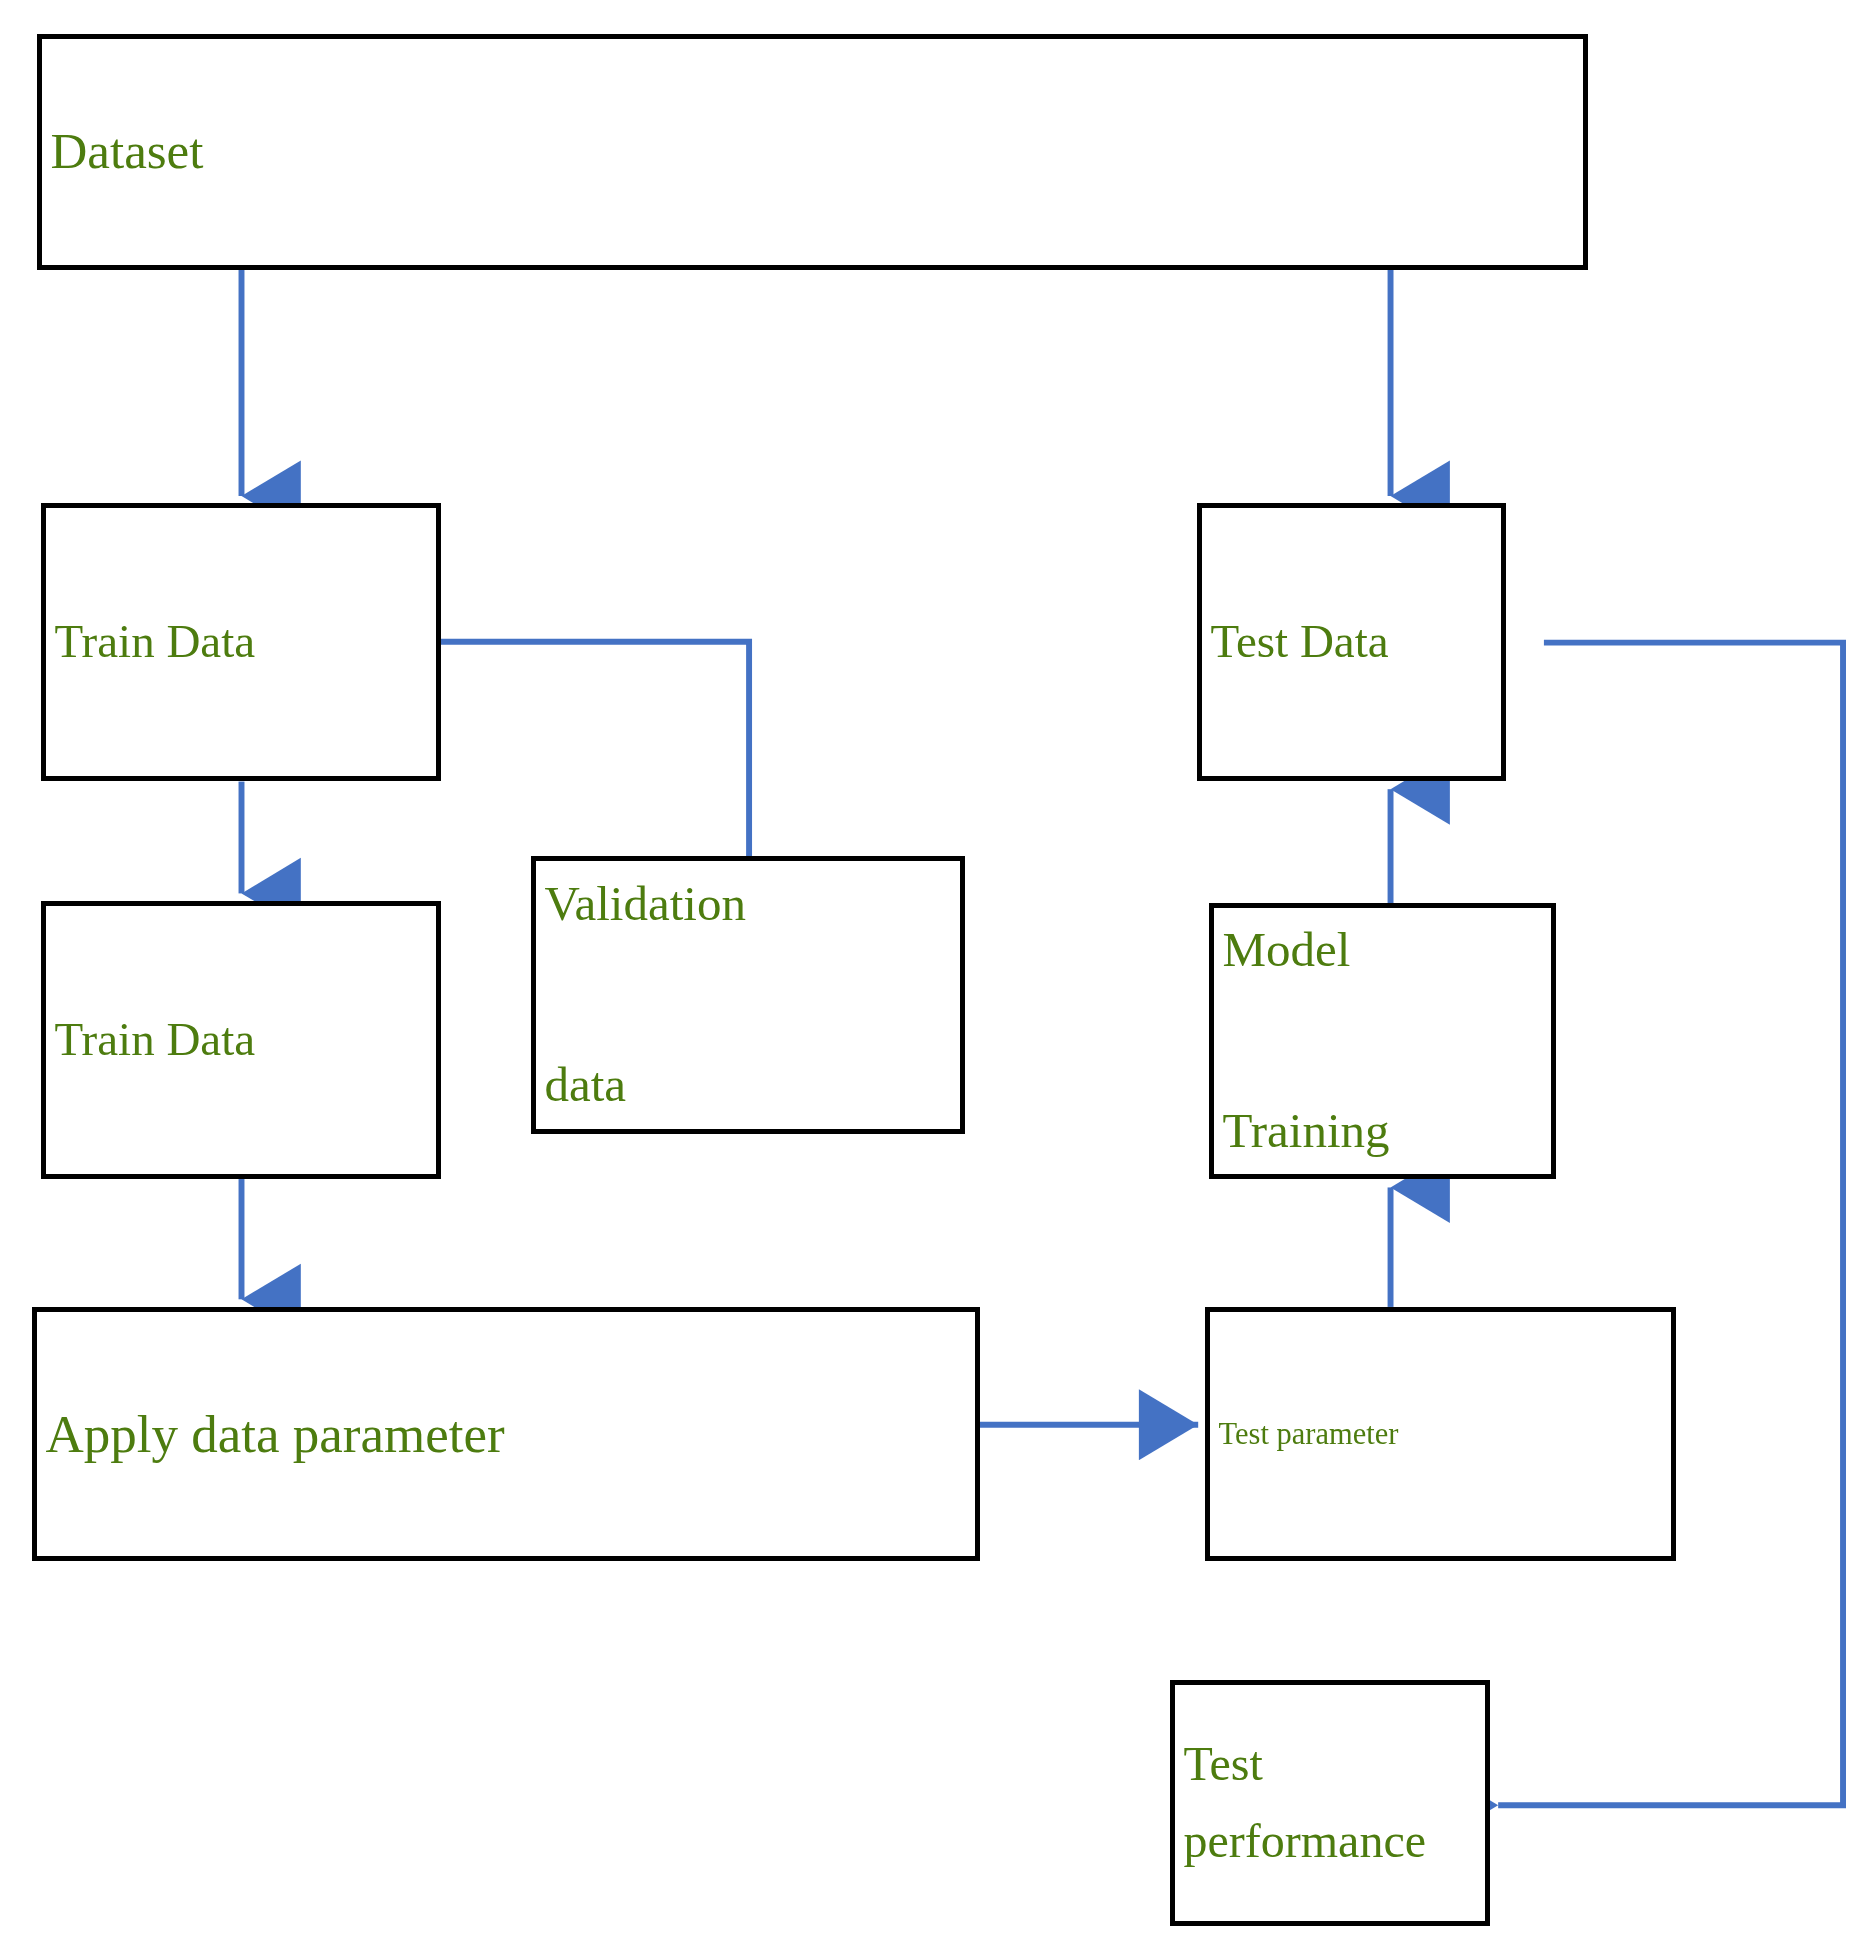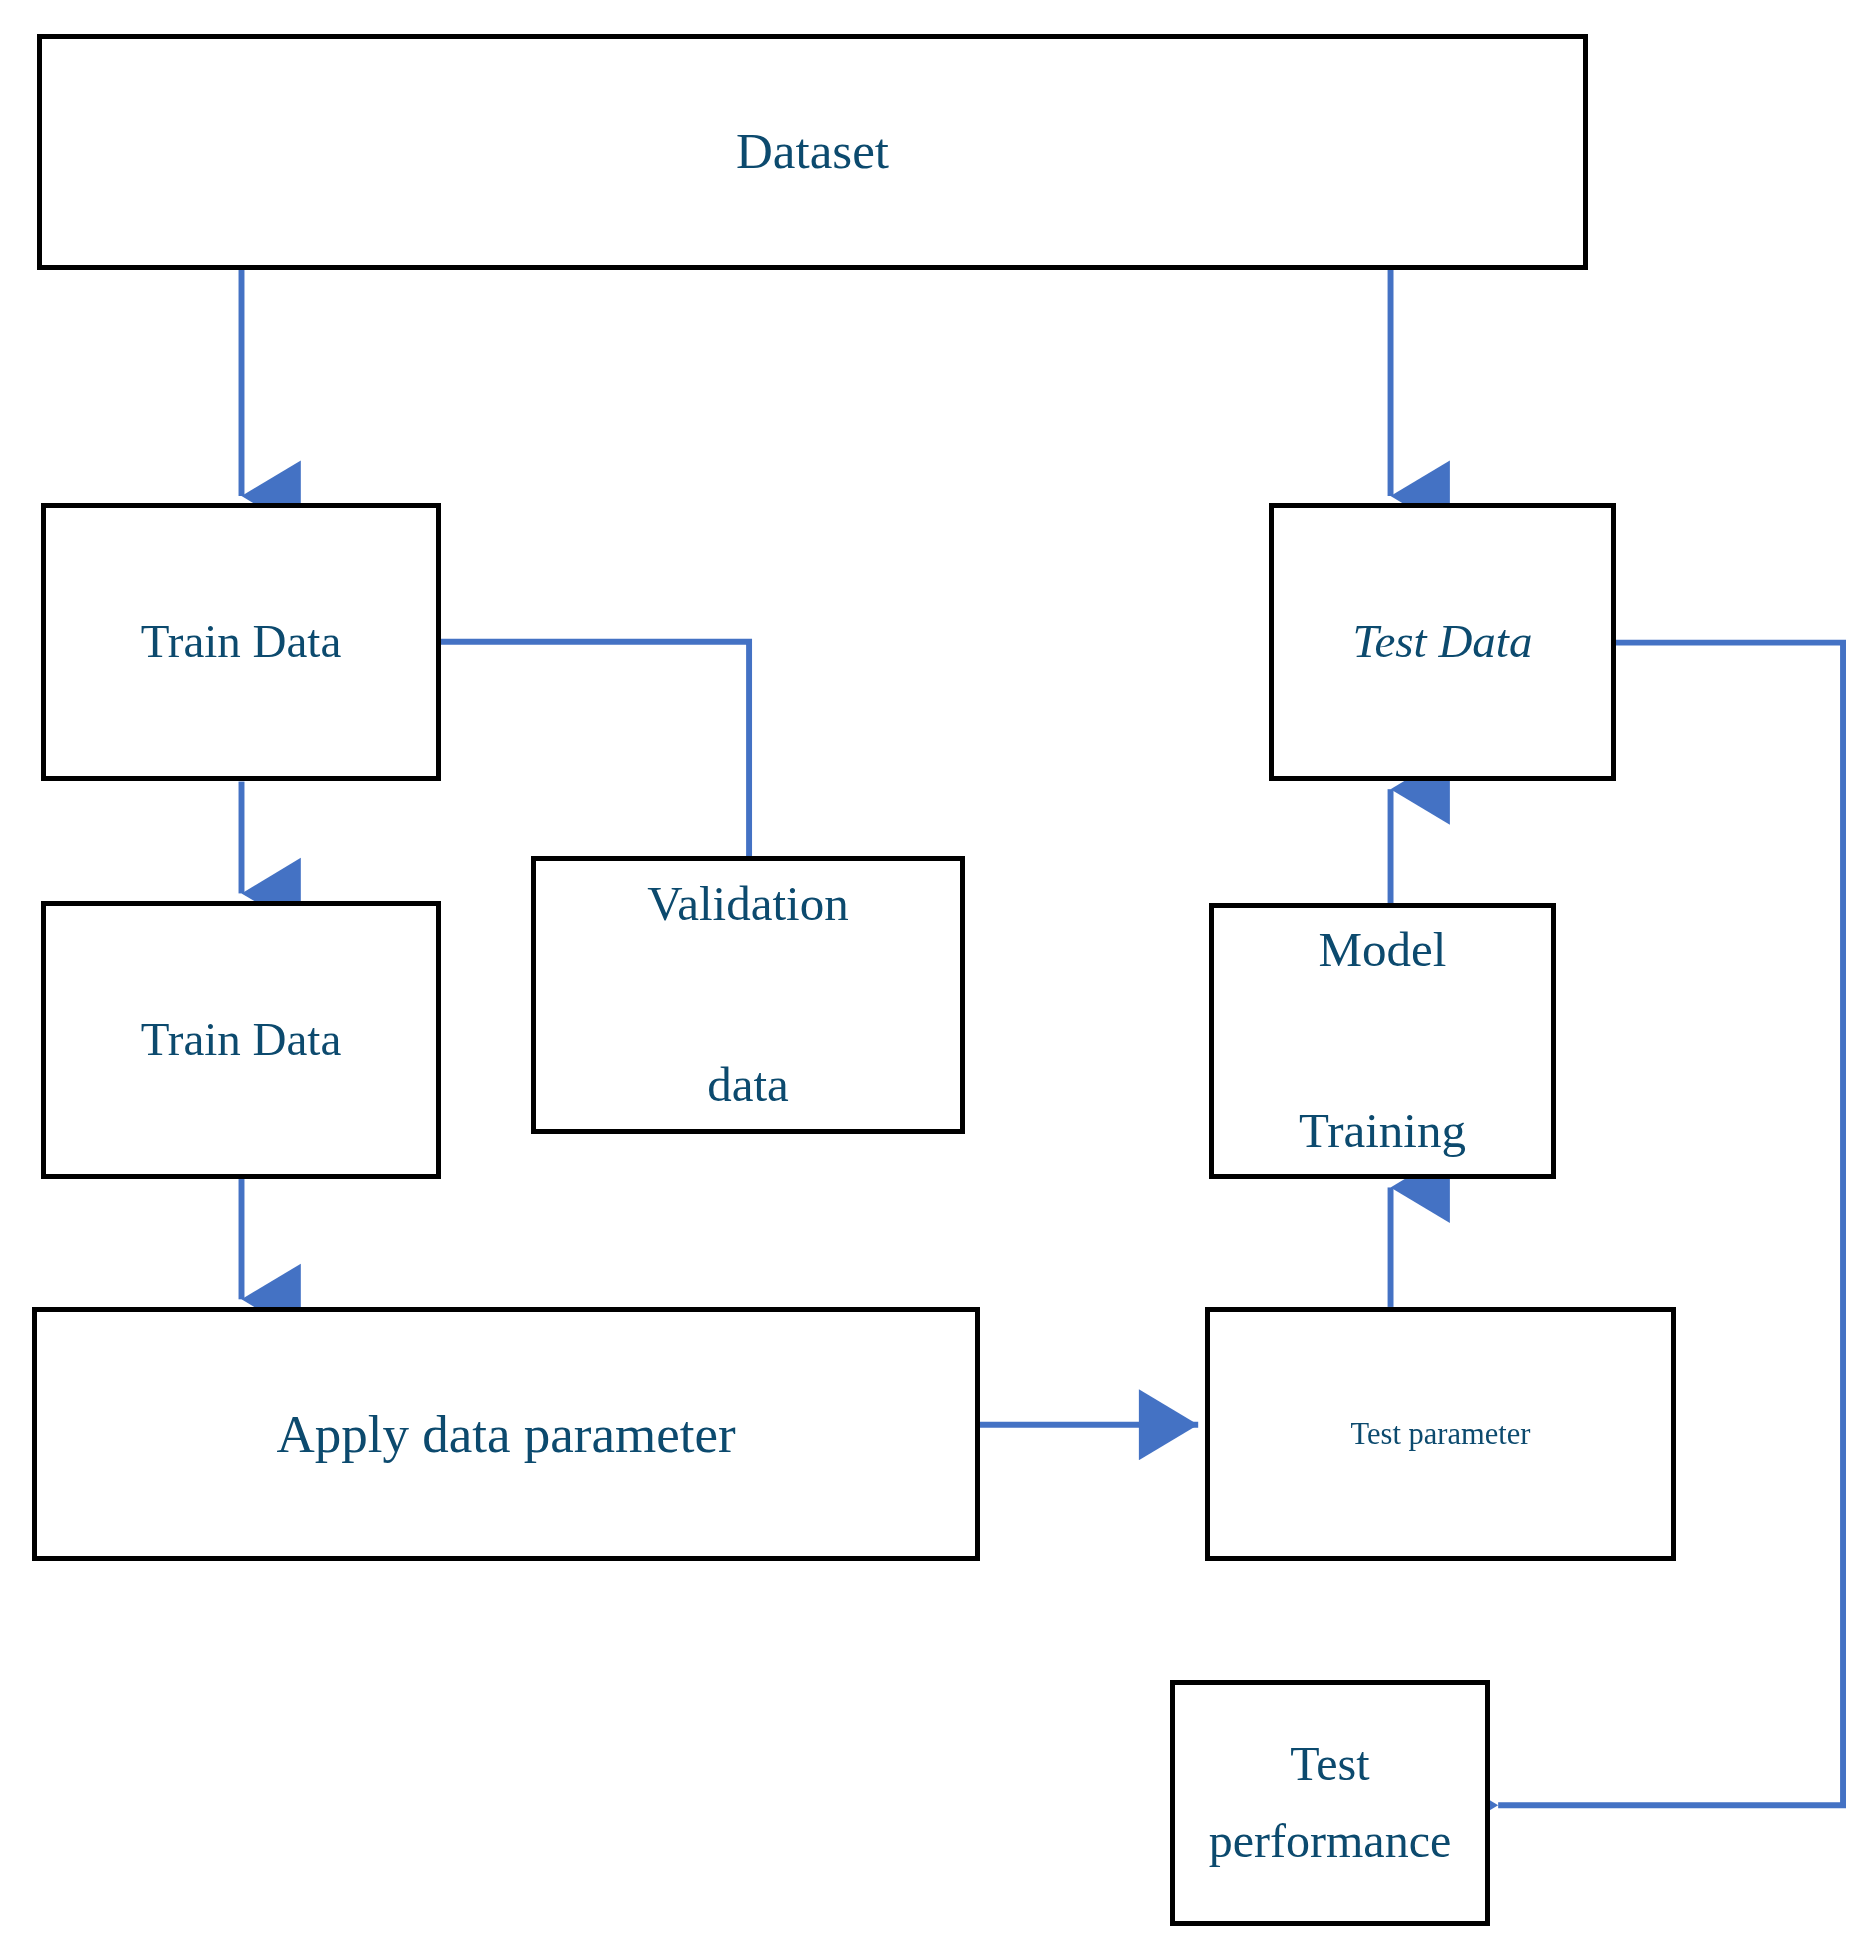--- a/index.html
+++ b/index.html
@@ -17,22 +17,22 @@
     font-family: "Liberation Serif", "DejaVu Serif", serif;
   }
   .node {
     position: absolute;
     box-sizing: border-box;
     border: 5.1px solid #000000;
     background: #ffffff;
     display: flex;
     align-items: center;
     justify-content: center;
-    text-align: center;
-    color: #0c4a6e;
+    text-align: left;
+    color: #4d7c0f;
     line-height: 1.6;
     z-index: 3;
     padding: 0 8.5px;
   }
   .node .label {
     display: block;
     width: 100%;
   }
   #svg-edges {
     position: absolute;
@@ -42,21 +42,21 @@
     height: 1958px;
     z-index: 1;
     pointer-events: none;
   }
   
   .n-dataset      { left: 37px;   top: 34px;   width: 1551px; height: 236px;  font-size: 51px; }
   .n-train1       { left: 41px;   top: 503px;  width: 400px;  height: 278px;  font-size: 47px; }
   .n-train2       { left: 41px;   top: 901px; width: 400px;  height: 278px;  font-size: 47px; }
   .n-validation   { left: 531px;  top: 856px; width: 434px;  height: 278px;  font-size: 49px; }
   .n-apply        { left: 32px;   top: 1307px; width: 948px; height: 254px;  font-size: 53px; }
-  .n-testdata     { left: 1269px; top: 503px;  width: 347px;  height: 278px;  font-size: 47px; font-style: italic; }
+  .n-testdata     { left: 1197px; top: 503px;  width: 309px;  height: 278px;  font-size: 47px; }
   .n-modeltrain   { left: 1209px; top: 903px; width: 347px;  height: 276px;  font-size: 49px; }
   .n-hyper        { left: 1205px; top: 1307px; width: 471px;  height: 254px;  font-size: 30.5px; }
   .n-testperf     { left: 1170px; top: 1680px; width: 320px;  height: 246px;  font-size: 48px; }
   .n-validation .label,
   .n-modeltrain .label { line-height: 1.85; }
 </style>
 </head>
 <body>
 
 <div id="canvas">

